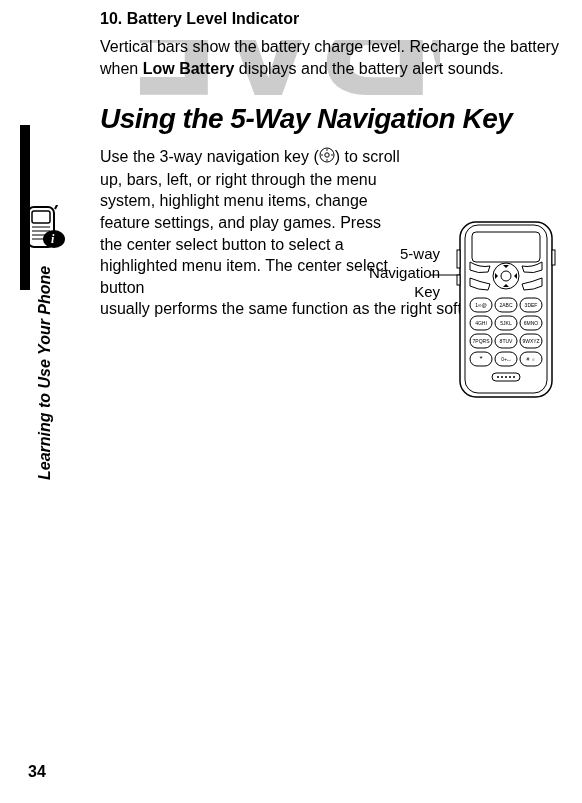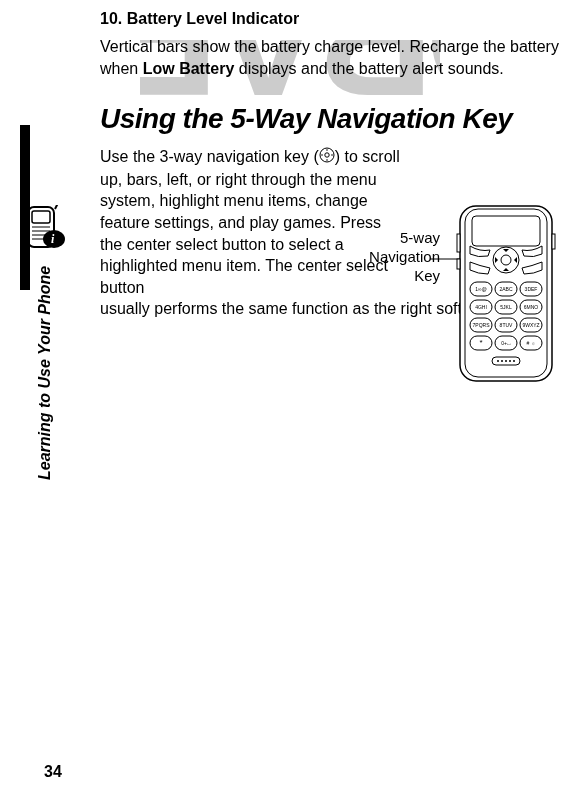--- a/index.html
+++ b/index.html
@@ -89,30 +89,30 @@
       transform: rotate(-90deg);
       transform-origin: left top;
       font-weight: 900;
       font-style: italic;
       font-size: 16px;
       white-space: nowrap;
       z-index: 2;
     }
     .page-number {
       position: absolute;
-      left: 44px;
+      left: 28px;
       bottom: 22px;
       font-weight: 700;
       font-size: 16px;
       z-index: 2;
     }
     .phone-illustration {
       position: absolute;
       right: 22px;
-      top: 204px;
+      top: 220px;
       width: 165px;
       height: 190px;
       z-index: 2;
     }
     .phone-label {
       position: absolute;
       right: 120px;
       top: 25px;
       text-align: right;
       font-size: 15px;

